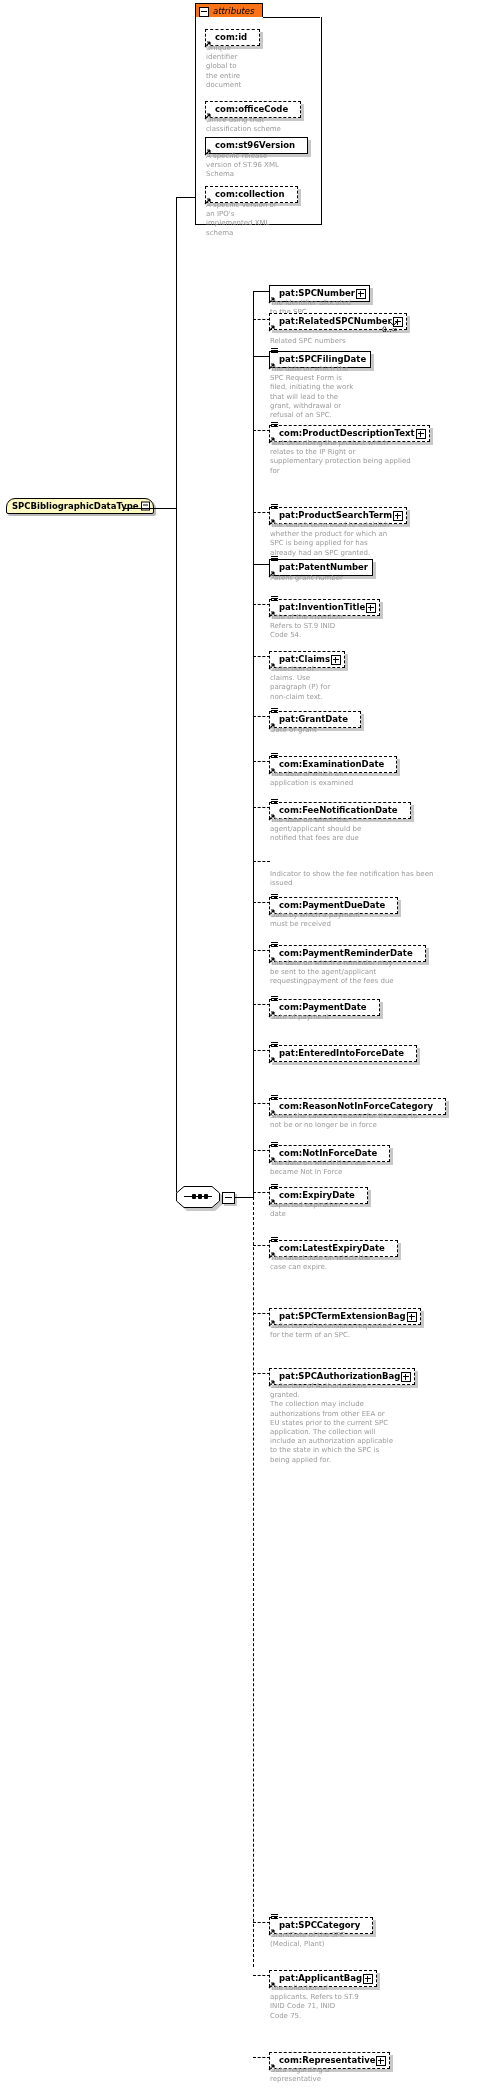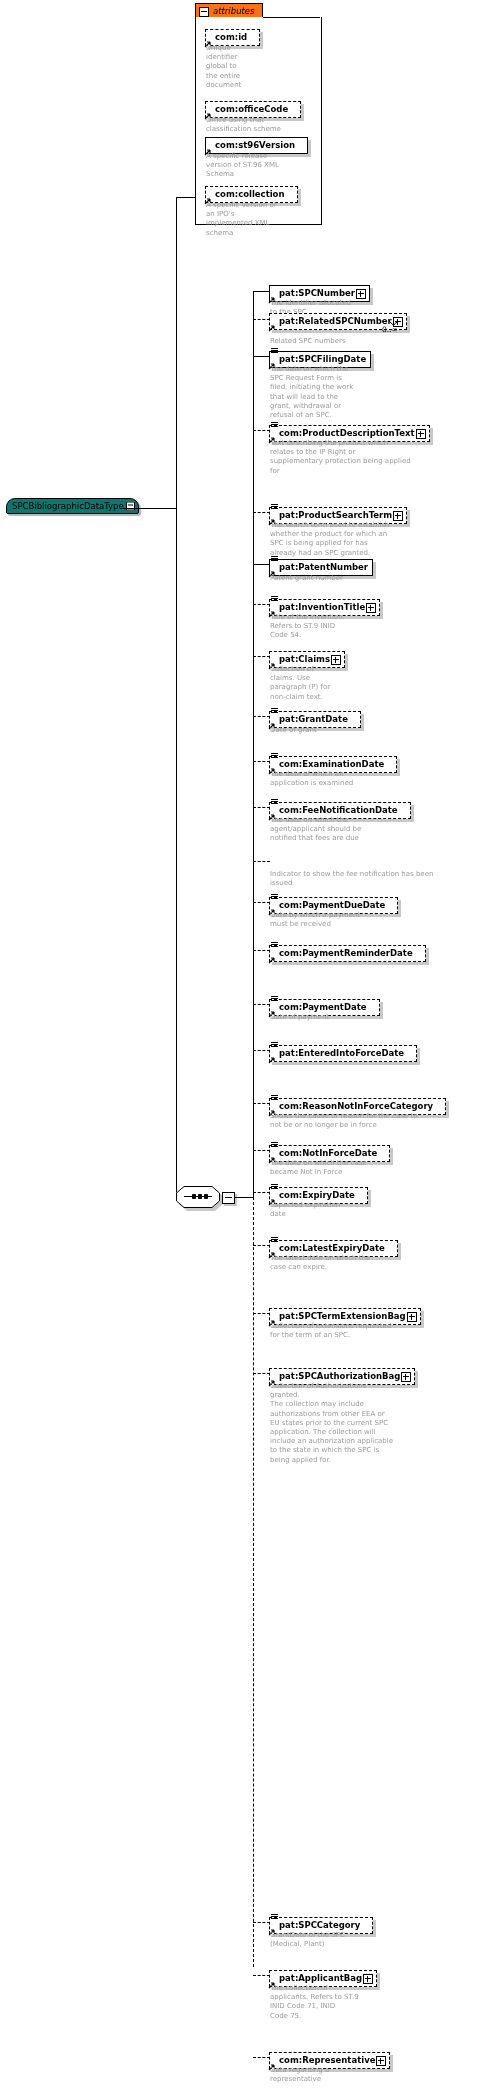--- a/index.html
+++ b/index.html
@@ -15,22 +15,22 @@
   .vln{width:1px;}
   .hln{height:1px;}
   .dv{position:absolute;width:0;border-left:1px dashed #000;}
   .dh{position:absolute;height:0;border-top:1px dashed #000;}
 
   
   .roottype{
     position:absolute;
     border:1px solid #000;
     border-radius:9px 9px 2px 2px;
-    background:#0f766e;
-    font-size:8.5px;font-weight:normal;color:#000;
+    background:#fef9c3;
+    font-size:8.5px;font-weight:bold;color:#000;
     padding:2px 14px 2px 5px;
     white-space:nowrap;
     box-shadow:2px 2px 0 #b9b9b9;
   }
   .roottype .minus{
     position:absolute;right:3px;top:50%;transform:translateY(-50%);
     width:7px;height:7px;border:1px solid #000;background:#fff;
   }
   .roottype .minus:before{
     content:"";position:absolute;left:1px;top:2px;width:5px;height:1px;background:#000;
@@ -427,20 +427,23 @@
           <i></i>
           <i></i>
           <i></i>
         </span>
       <svg class="refarrow" viewBox="0 0 8 8">
         <path d="M1 7 L6 2 M6 2 L3 2 M6 2 L6 5" stroke="#000" stroke-width="1.1" fill="none"></path>
         </svg>
       <span>com:PaymentReminderDate</span>
     </span>
   </div>
+  <div class="doc" style="left:270px;top:959px;width:175px;">The date on which a reminder may
+be sent to the agent/applicant
+requestingpayment of the fees due</div>
 
   <div class="dh" style="left:253px;top:1004px;width:17px;"></div>
   <div class="node" style="left:269px;top:995px;">
     <span class="nbox opt pad-gap">
       <span class="typemark">
           <i></i>
           <i></i>
           <i></i>
         </span>
       <svg class="refarrow" viewBox="0 0 8 8">

